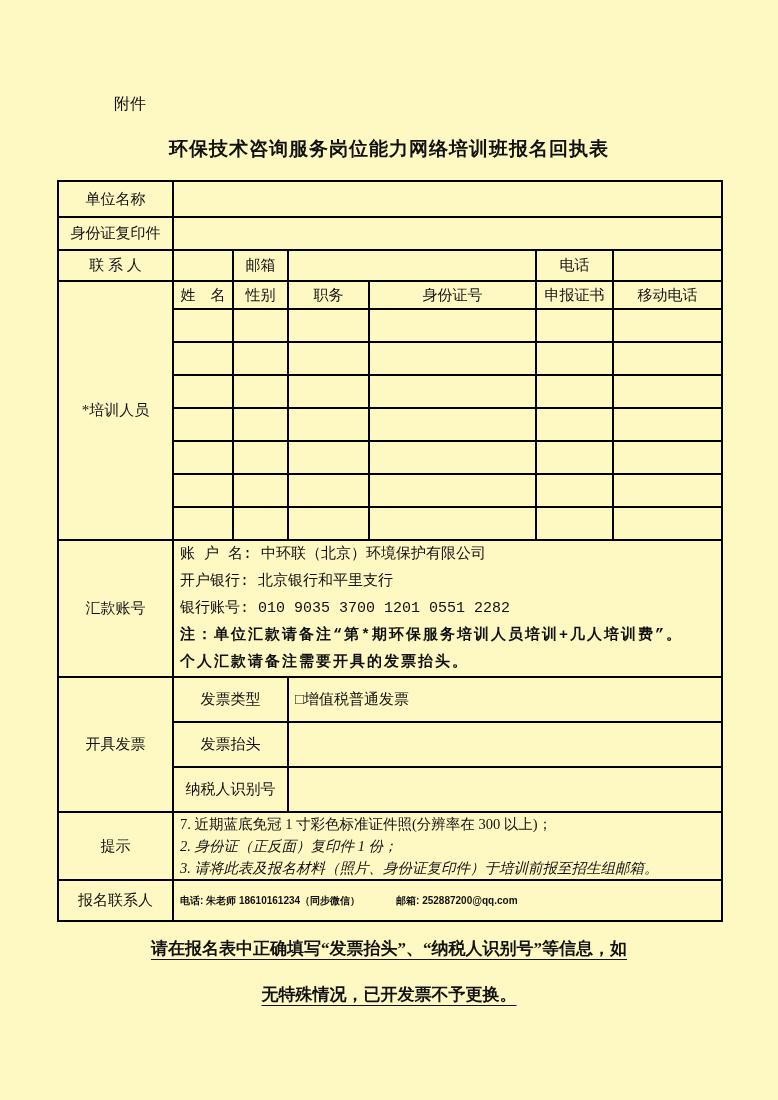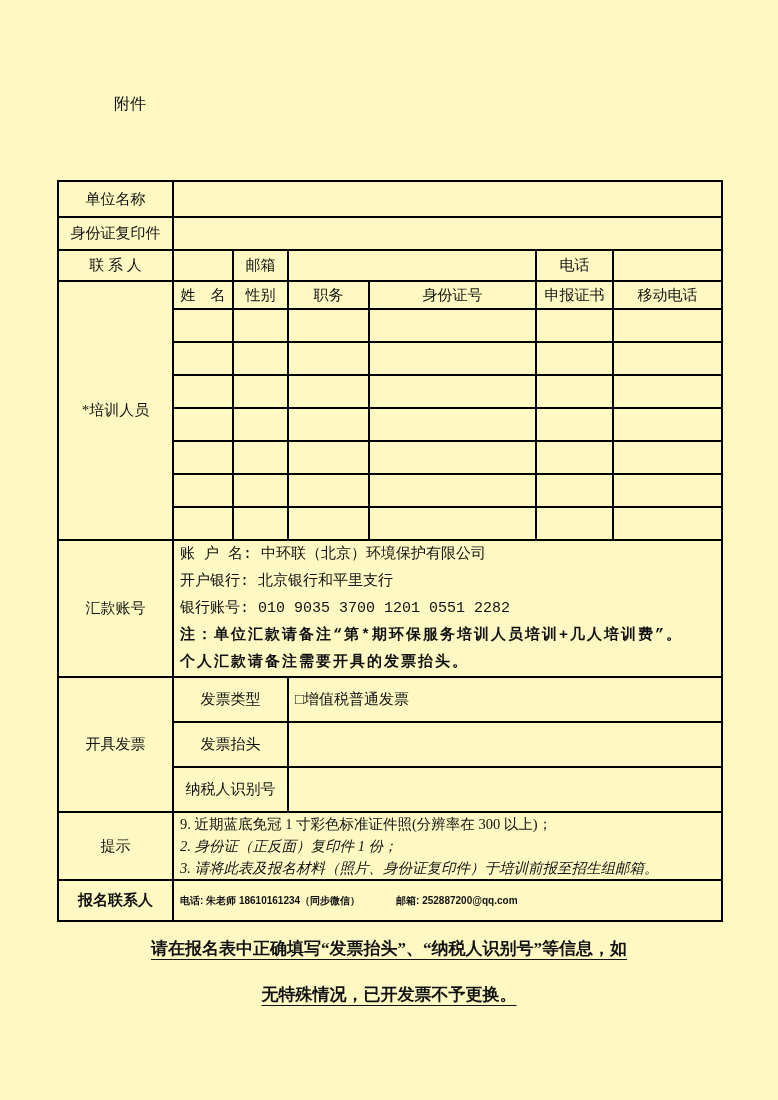--- a/index.html
+++ b/index.html
@@ -18,33 +18,34 @@
   tr.r-inv{height:45px;}
   tr.r-reg{height:41px;}
   td.remit-cell{padding:5px 8px;font-family:Liberation Mono, monospace;}
   .remit-line{line-height:27px;white-space:nowrap;}
   .bold-note{font-weight:bold;letter-spacing:2px;line-height:27px;white-space:nowrap;}
   td.center{}
   td.tips-cell{padding:4px 8px;font-size:14.5px;}
   .tip-line{line-height:22px;white-space:nowrap;}
   .kai{font-style:italic;}
   td.reg-cell{font-weight:bold;padding:0 10px;font-family:"Liberation Sans","DejaVu Sans",sans-serif;font-size:10px;border-radius:12px;}
-  td.bold{font-weight:bold;}
+  td.bold{font-weight:normal;}
   .reg-gap{display:inline-block;width:36px;}
   .footer{position:absolute;left:0;top:926px;width:778px;text-align:center;font-size:17px;font-weight:bold;}
   .footer-line{line-height:46px;text-decoration:underline;text-underline-offset:5px;display:inline-block;width:100%;}
   .footer-line+.footer-line{margin-top:0;}
 </style>
 </head>
 <body>
 
 <div class="page">
 
   <div class="attachment">附件</div>
 
+  <h1 class="title">环保技术咨询服务岗位能力网络培训班报名回执表</h1>
 
   <table class="form-table">
     <colgroup>
       <col style="width:115px">
         <col style="width:60px">
         <col style="width:55px">
         <col style="width:81px">
         <col style="width:167px">
         <col style="width:77px">
         <col style="width:109px">
@@ -156,21 +157,21 @@
         <td colspan="4"></td>
       </tr>
       <tr class="r-inv">
         <td class="lab" colspan="2">纳税人识别号</td>
         <td colspan="4"></td>
       </tr>
 
       <tr>
         <td class="lab">提示</td>
         <td colspan="6" class="tips-cell">
-          <div class="tip-line">9. 近期蓝底免冠 1 寸彩色标准证件照(分辨率在 300 以上)；</div>
+          <div class="tip-line">7. 近期蓝底免冠 1 寸彩色标准证件照(分辨率在 300 以上)；</div>
           <div class="tip-line kai">2. 身份证（正反面）复印件 1 份；</div>
           <div class="tip-line kai">3. 请将此表及报名材料（照片、身份证复印件）于培训前报至招生组邮箱。</div>
         </td>
       </tr>
 
       <tr class="r-reg">
         <td class="lab bold">报名联系人</td>
         <td colspan="6" class="reg-cell">
           <span>电话: 朱老师 18610161234（同步微信）</span><span class="reg-gap"></span><span>邮箱: 252887200@qq.com</span>
         </td>

